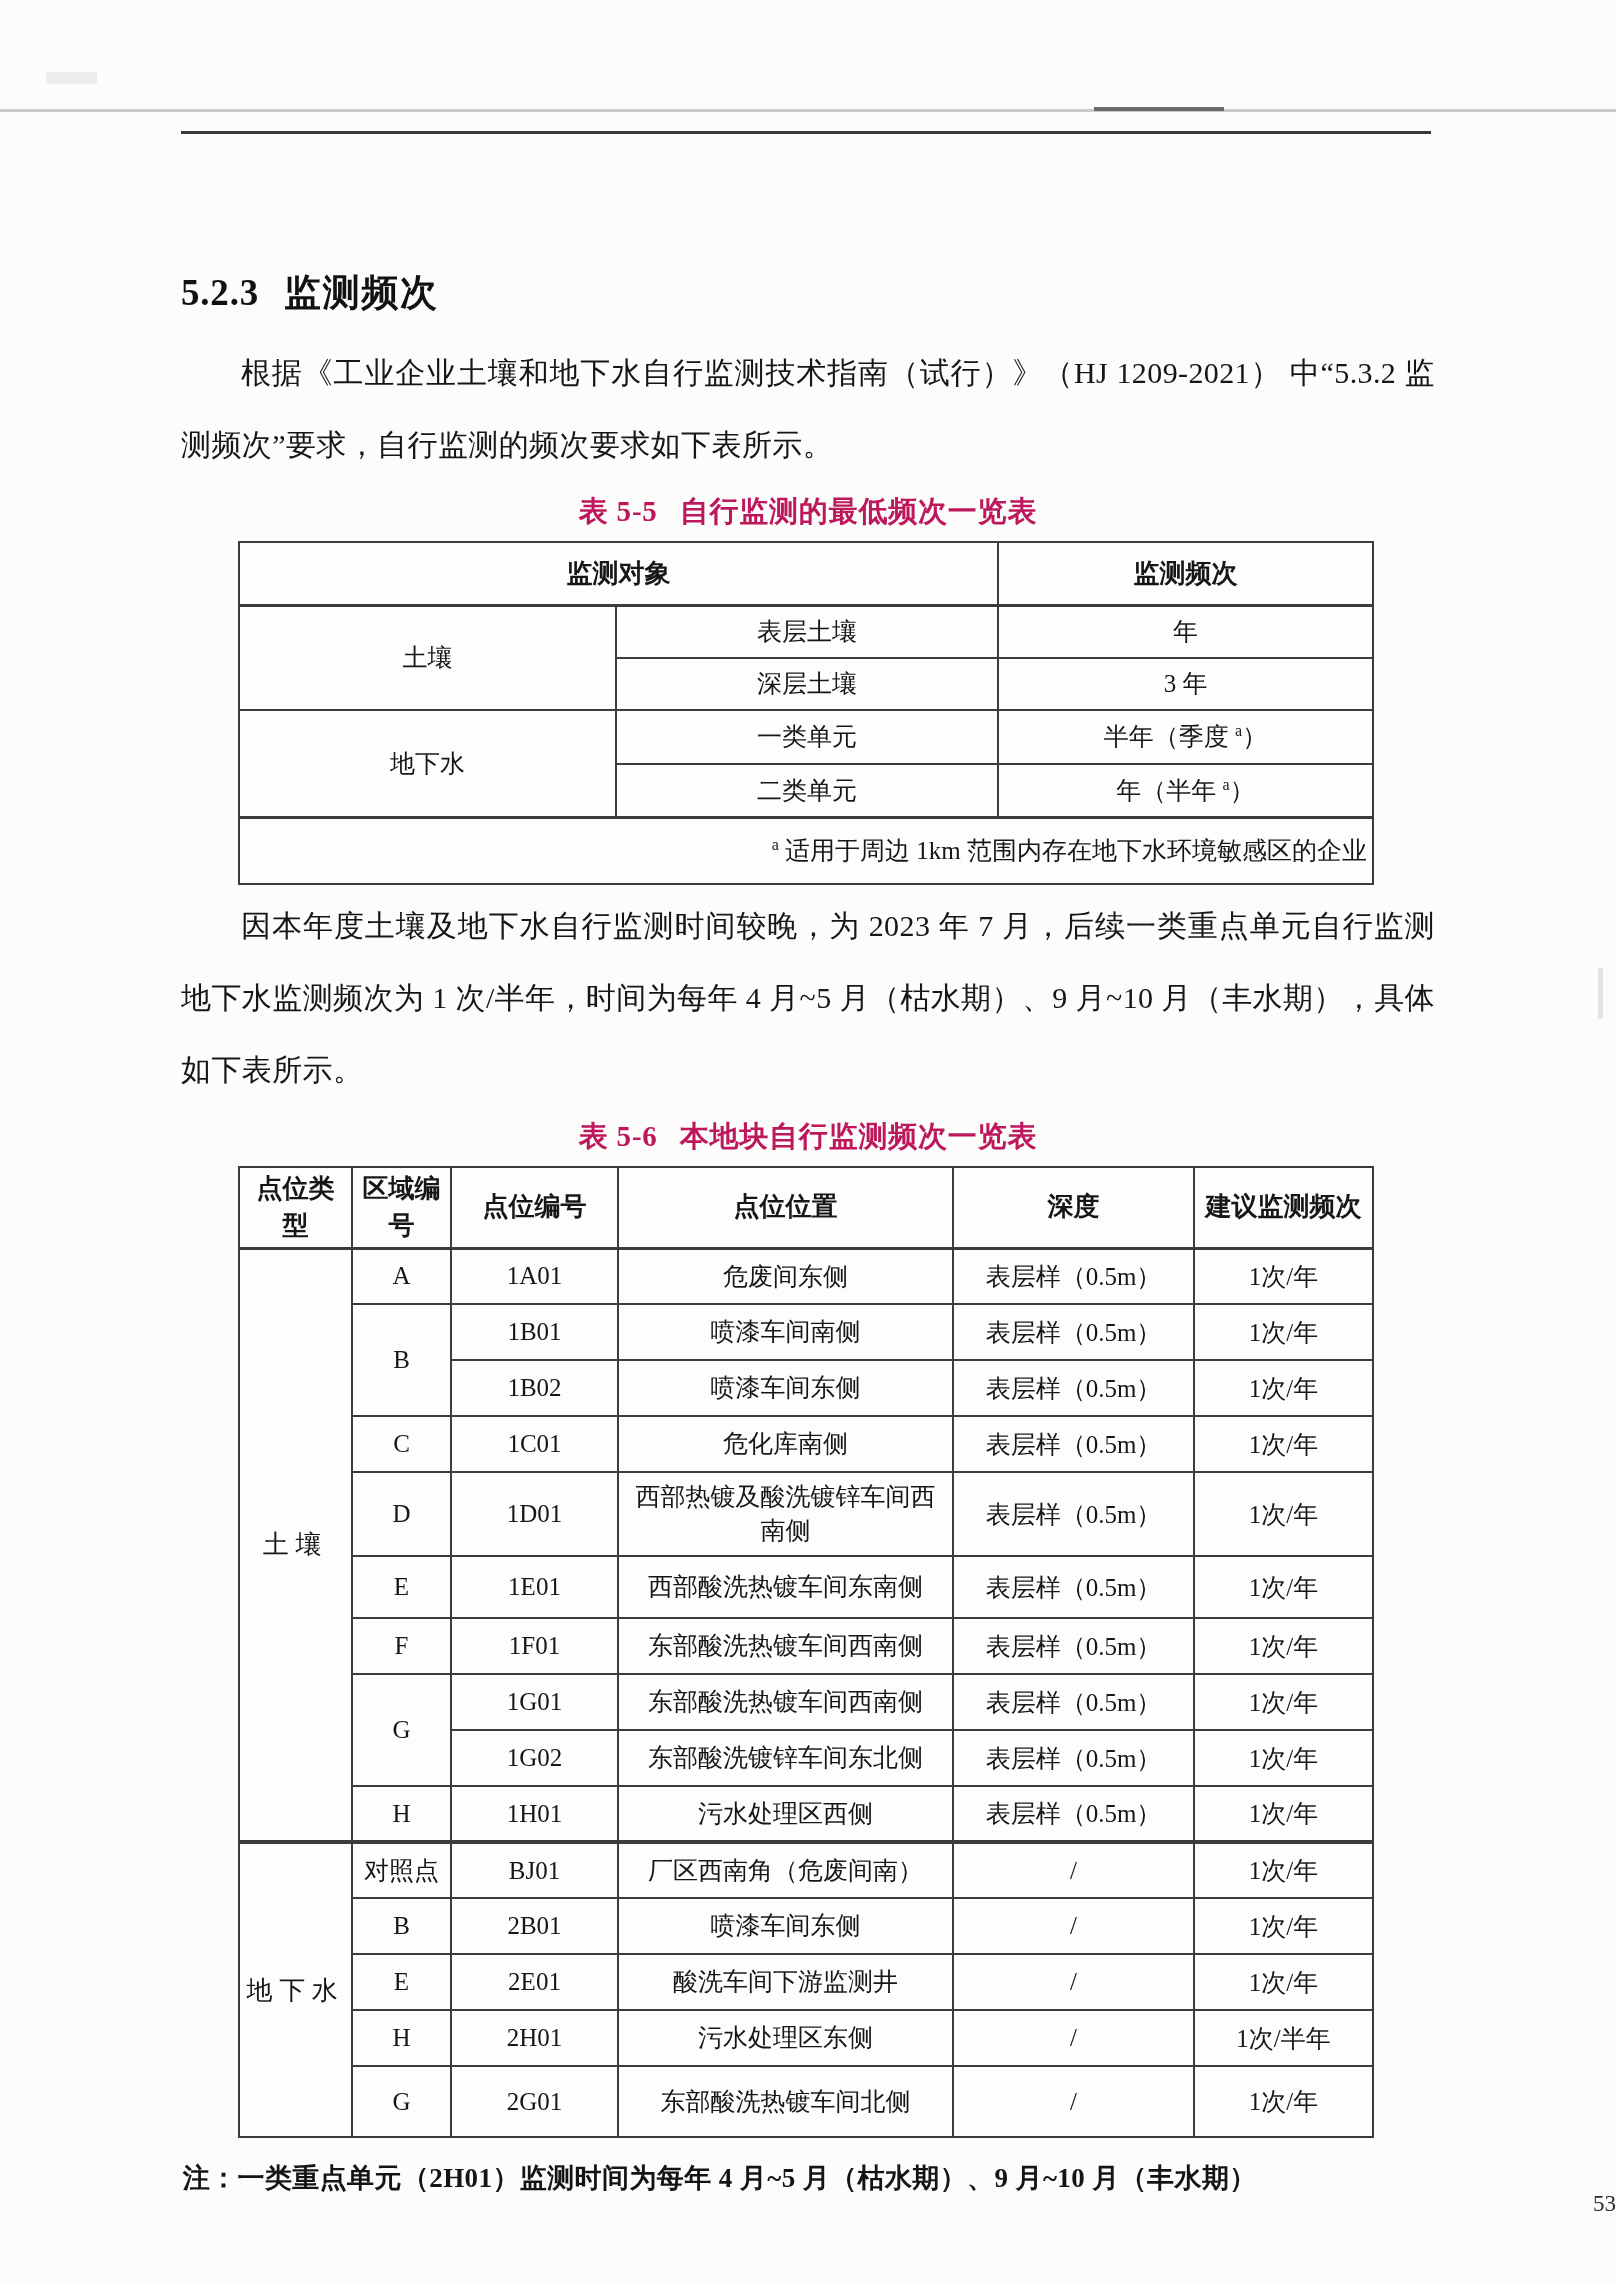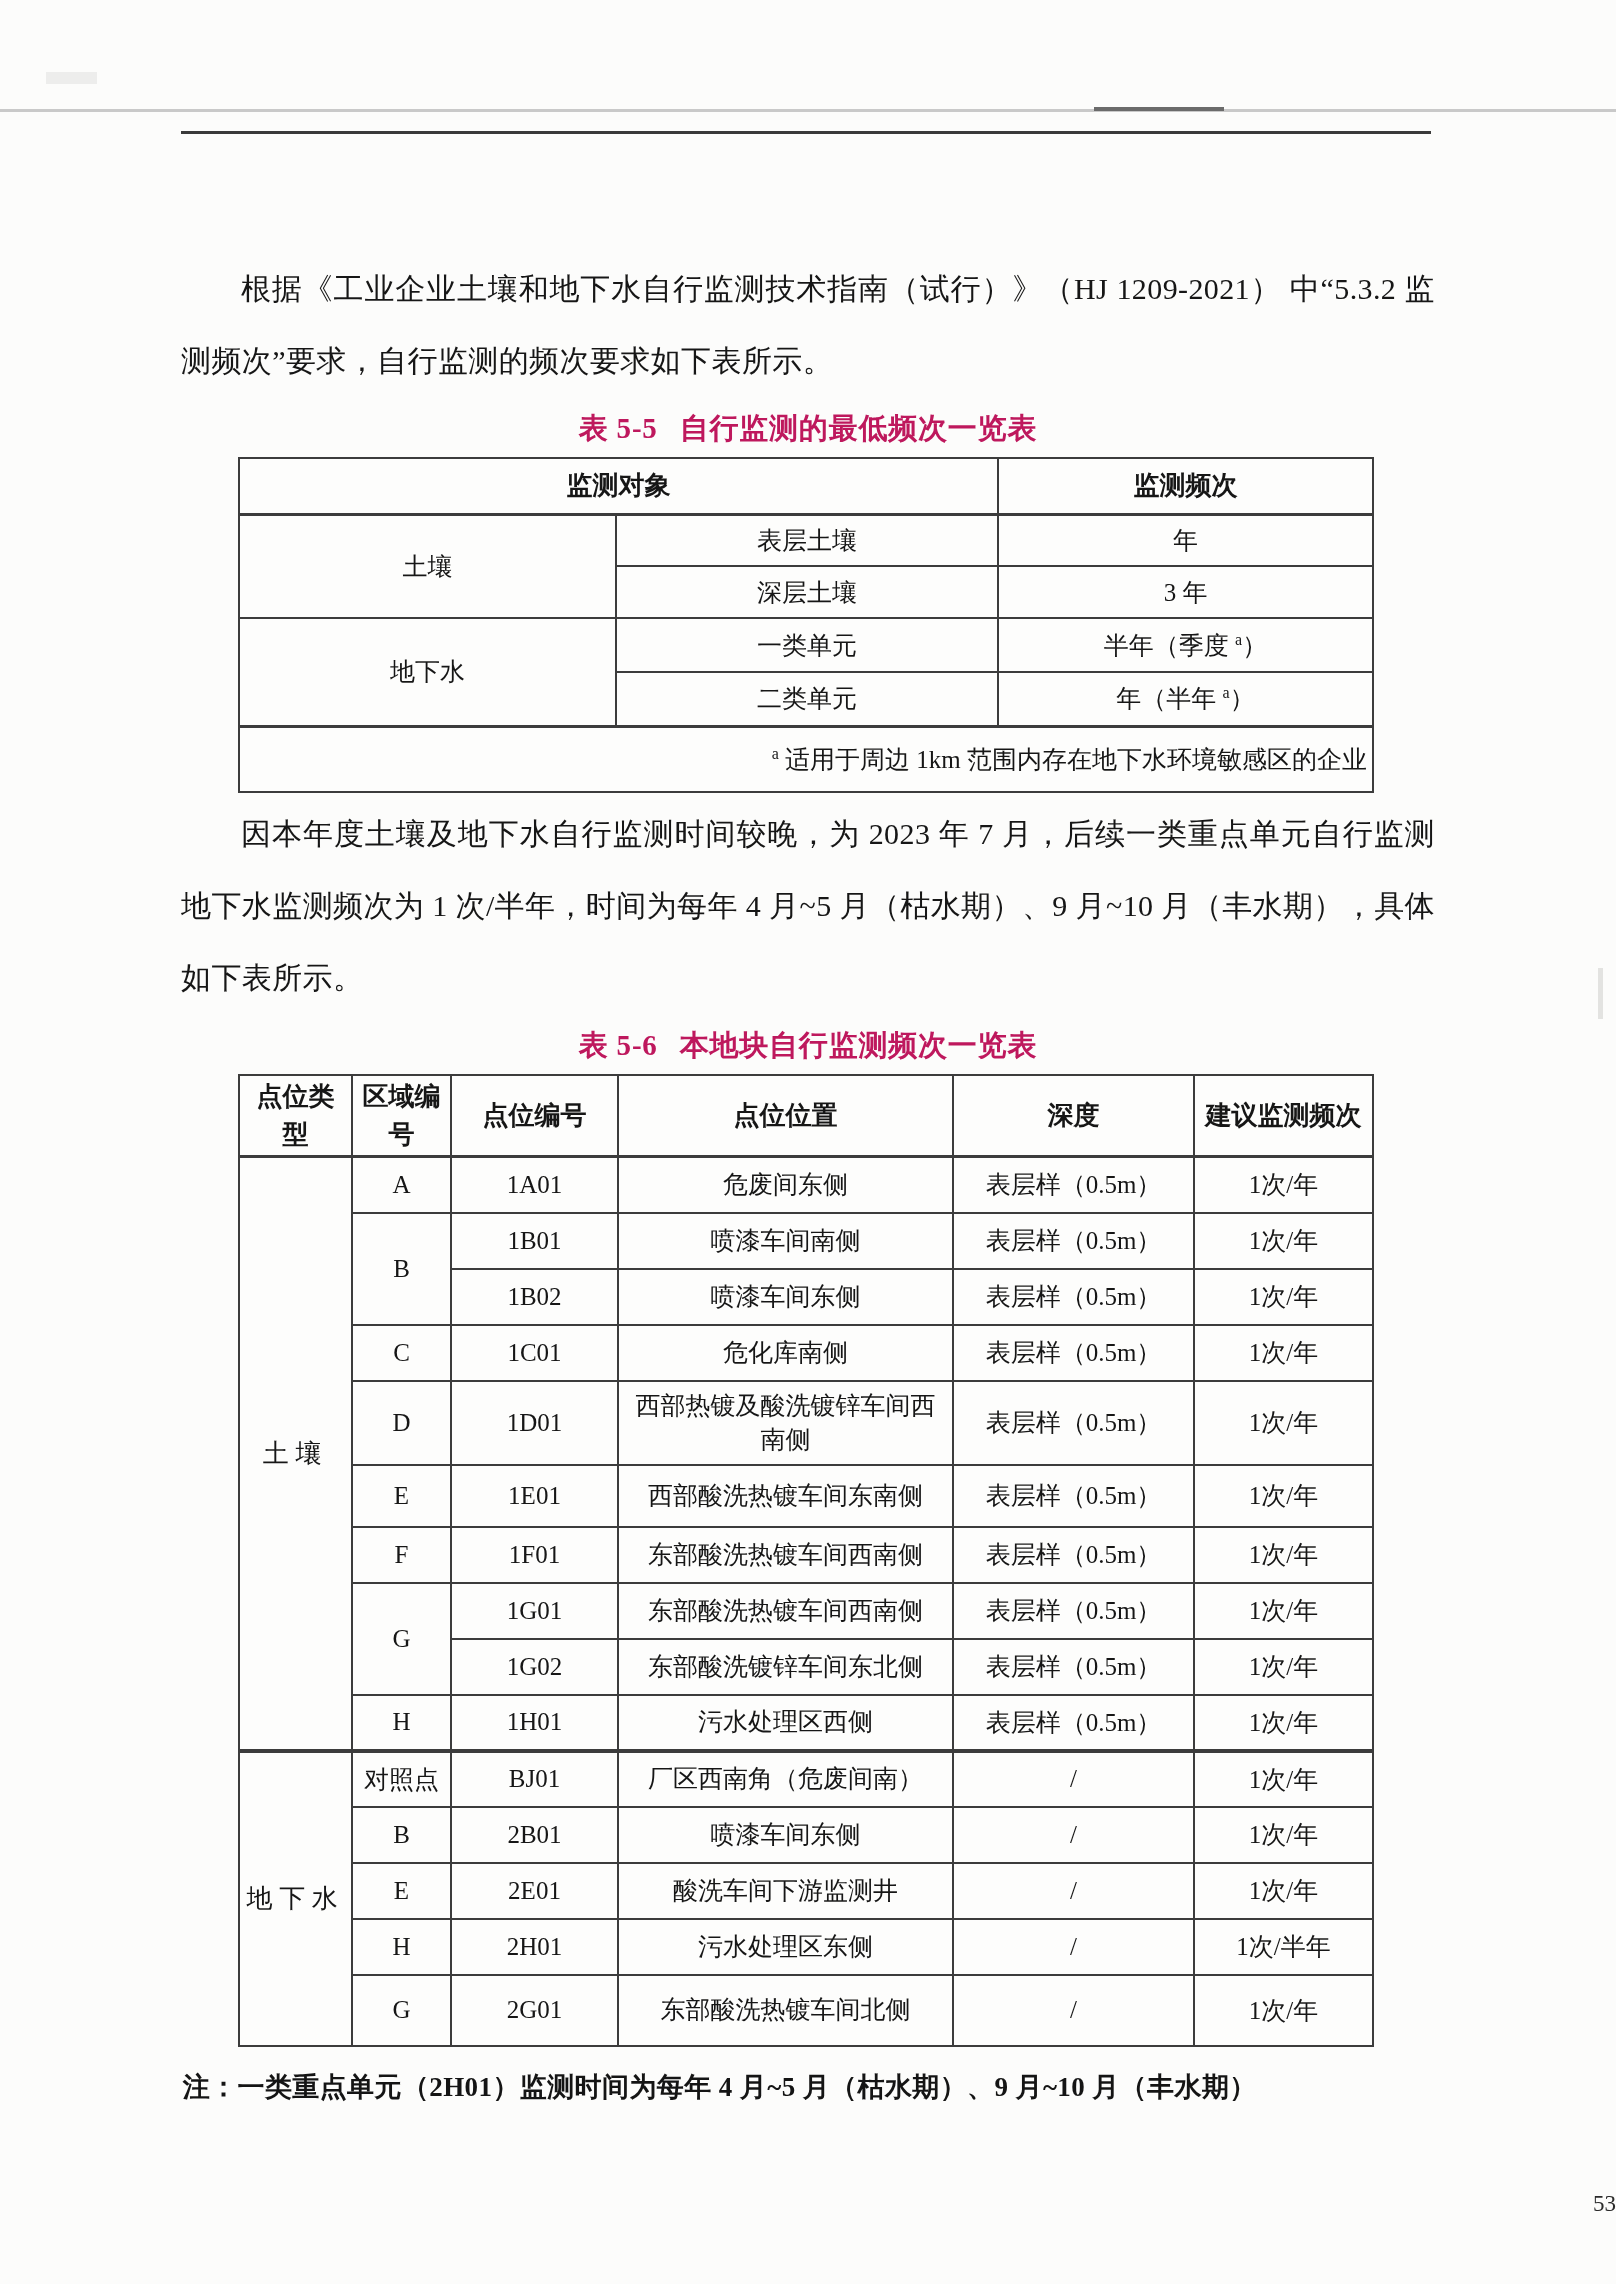--- a/index.html
+++ b/index.html
@@ -57,21 +57,21 @@
   th, td {
     border:2.5px solid #3c3c3c;
     text-align:center; vertical-align:middle;
     font-size:25px; color:#161616; padding:1.7px 5px;
     overflow:hidden;
   }
   thead th { font-weight:bold; font-size:26px; border-bottom-width:3.4px; line-height:1.45; }
   sup.fn { font-size:16px; vertical-align:super; line-height:0; }
   
   .t55 { margin-bottom:5px; }
-  .t55 tr.hdr   { height:56px; }
+  .t55 tr.hdr   { height:64px; }
   .t55 tr.r     { height:52px; }
   .t55 tr.r-mid { height:54px; }
   .t55 tr.fnrow { height:66px; }
   .t55 td.fncell { text-align:right; padding-left:11.8px; font-size:25px; border-top-width:3.4px; }
   
   .t56 tr        { height:56px; }
   .t56 tr.hdr    { height:74px;margin-left:40px; }
   .t56 tr.tall   { height:84px; }
   .t56 tr.md     { height:62px; }
   .t56 tr.last   { height:71px; }
@@ -98,20 +98,21 @@
 
   <div class="smudge-a"></div>
   <div class="smudge-b"></div>
 
   <div class="hdr-rule-light"></div>
   <div class="hdr-rule-dark-seg"></div>
   <div class="hdr-rule-dark"></div>
 
   <div class="content">
 
+    <h2 class="section"><span class="num">5.2.3</span><span>监测频次</span></h2>
 
     <p class="body indent">根据《工业企业土壤和地下水自行监测技术指南（试行）》（HJ 1209-2021） 中“5.3.2 监测频次”要求，自行监测的频次要求如下表所示。</p>
 
     <div class="caption"><span class="cap-label">表 5-5</span><span>自行监测的最低频次一览表</span></div>
 
     <table class="t55">
       <colgroup>
           <col style="width:377px">
           <col style="width:382px">
           <col style="width:375px">

